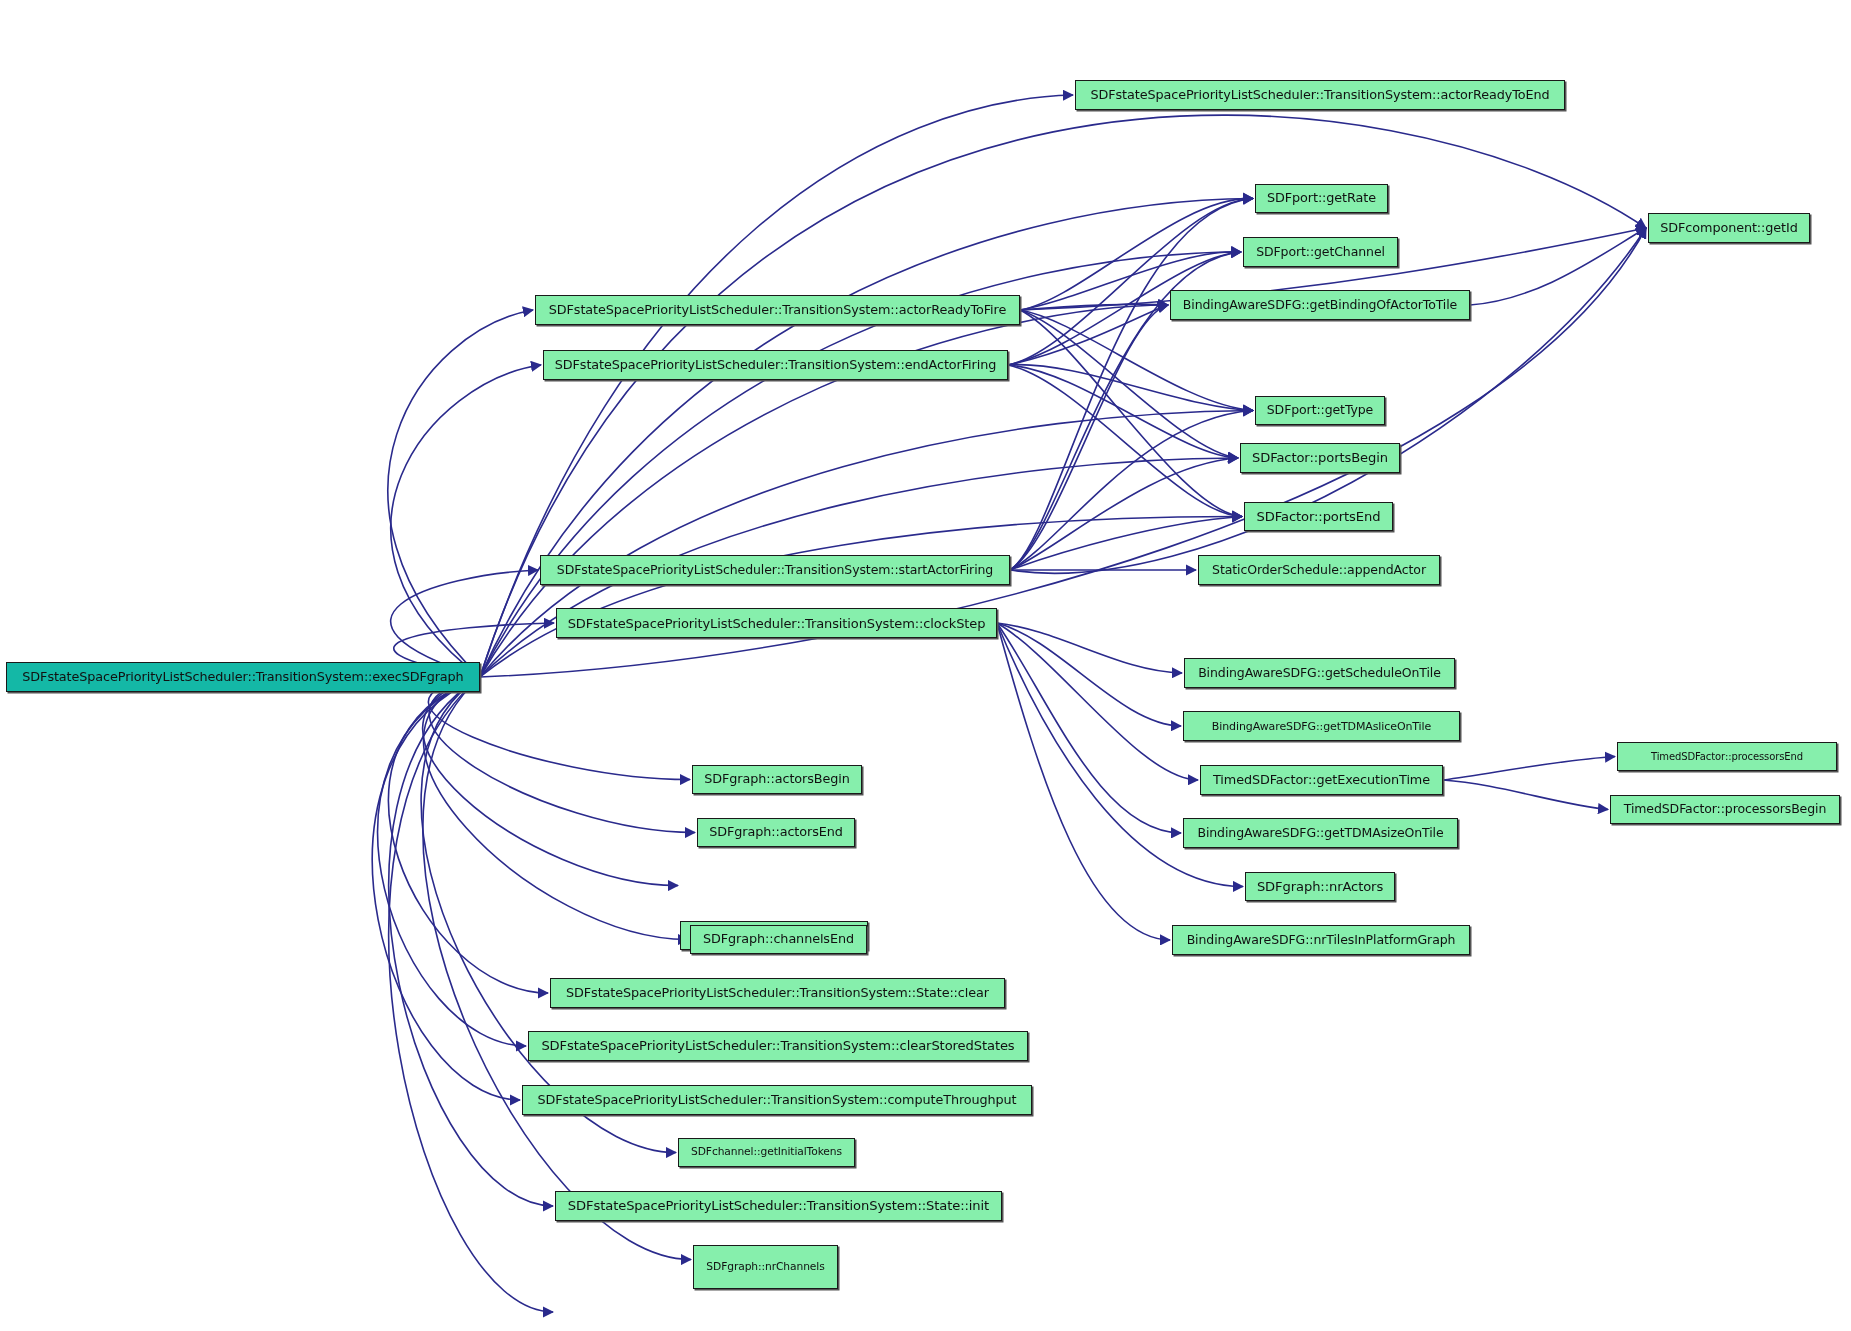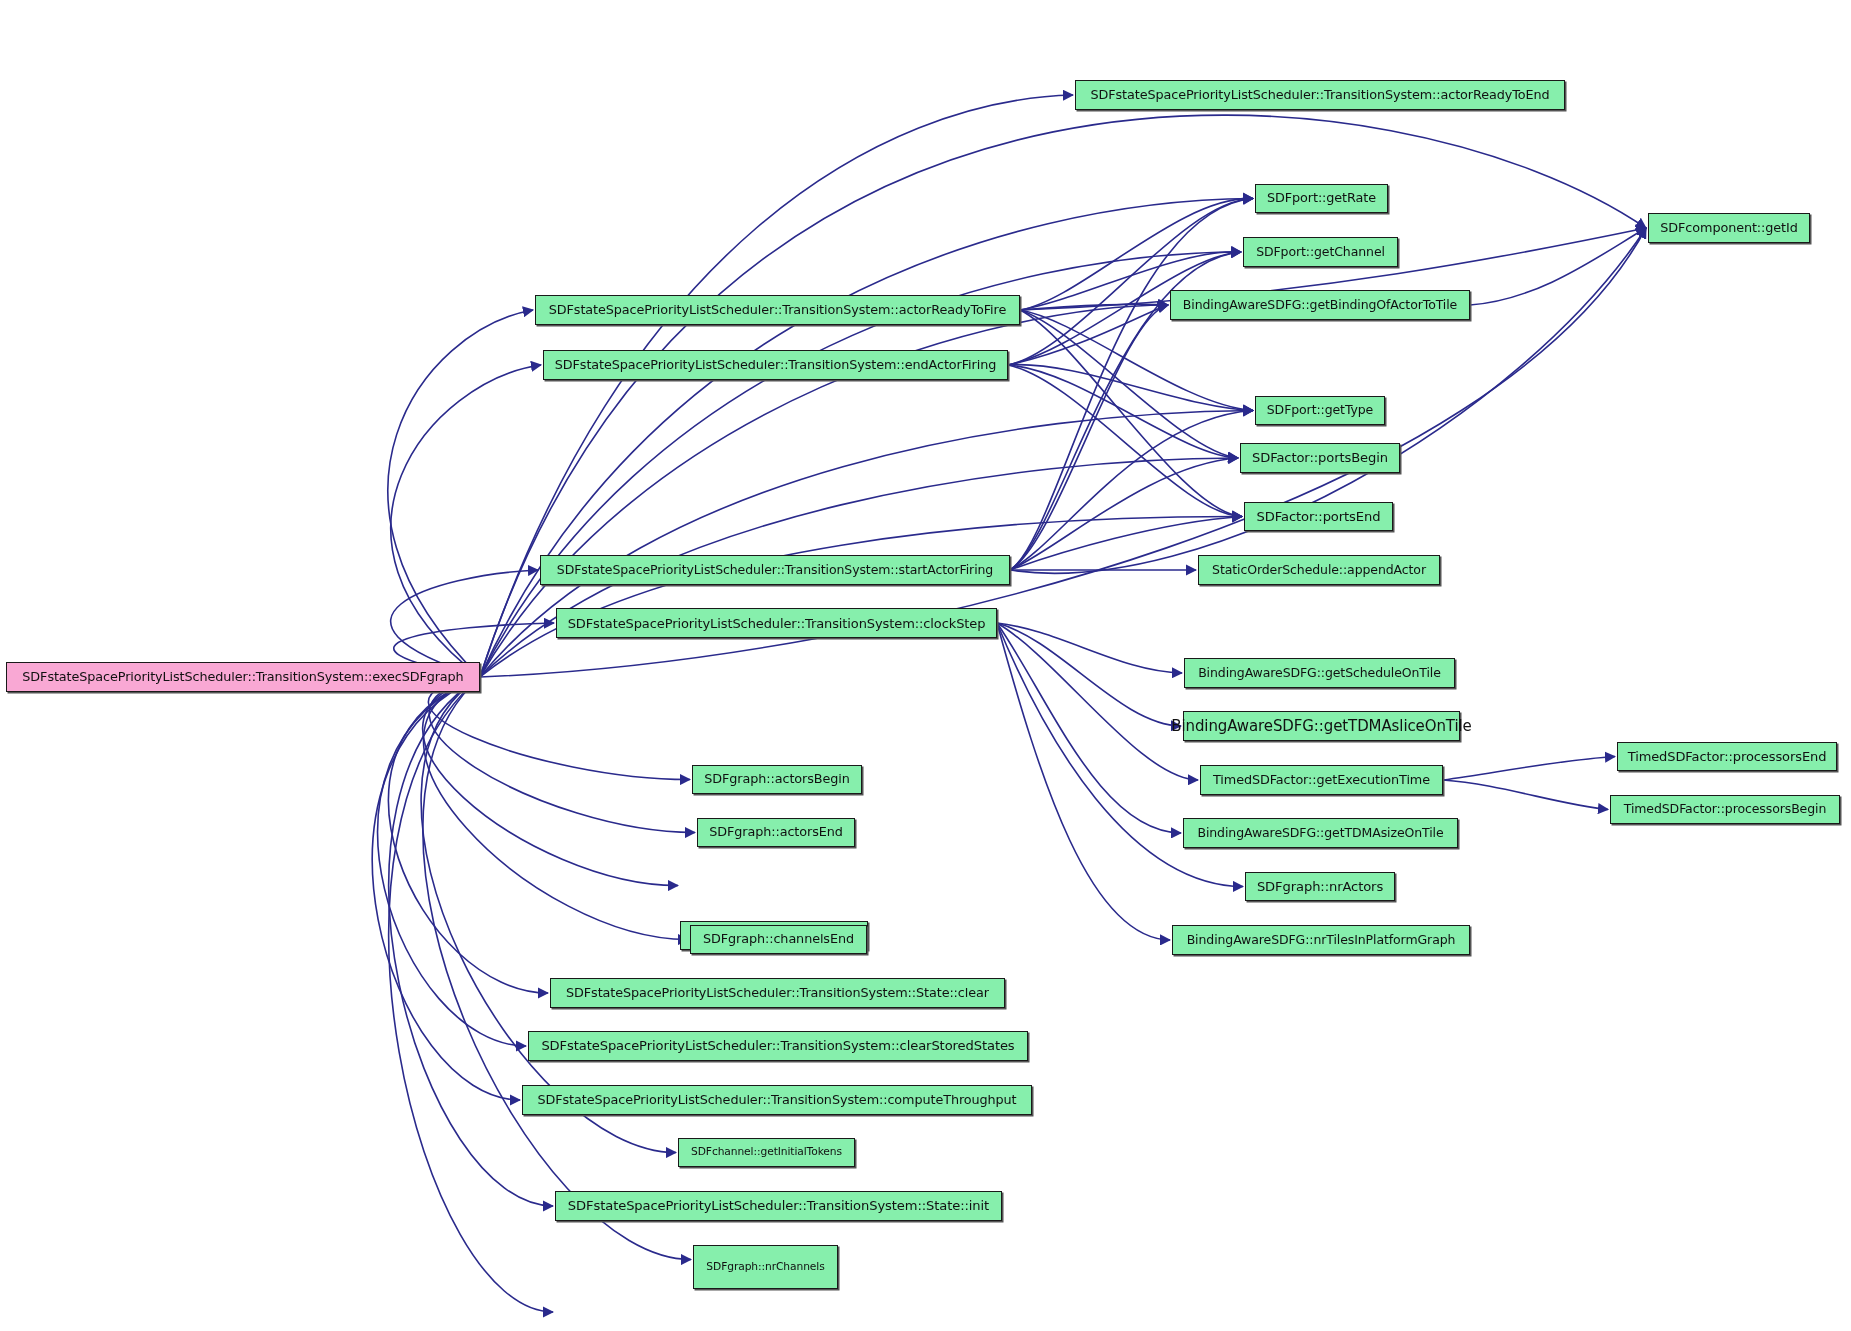--- a/index.html
+++ b/index.html
@@ -2,21 +2,21 @@
 <html><head>
 <meta charset="utf-8">
 <style>
   html,body{margin:0;padding:0;background:#ffffff;}
   body{font-family:"DejaVu Sans","Liberation Sans",sans-serif;}
   #canvas{position:relative;width:1851px;height:1331px;background:#fff;overflow:hidden;}
   #edgelayer{position:absolute;left:0;top:0;width:1851px;height:1331px;}
   .node{position:absolute;box-sizing:border-box;background:#86efac;border:1px solid #1a1a1a;
         box-shadow:1.5px 1.5px 0 0 #555;display:flex;align-items:center;justify-content:center;
         white-space:nowrap;color:#111;letter-spacing:-0.1px;}
-  .node.root{background:#f9a8d4;}
+  .node.root{background:#14b8a6;}
   .node .lbl{display:block;line-height:1;padding:0 8px;}
 </style>
 </head>
 <body>
 
 <div id="canvas">
   <svg id="edgelayer" viewBox="0 0 1851 1331" xmlns="http://www.w3.org/2000/svg">
       <defs>
         <marker id="ah" viewBox="0 0 10 10" refX="9" refY="5" markerWidth="7" markerHeight="7" orient="auto" markerUnits="strokeWidth">
           <path d="M0,0 L10,5 L0,10 z" fill="#2a2a8c"></path>
@@ -116,27 +116,27 @@
     <div class="node" style="left: 1198px; top: 555px; width: 242px; height: 30px; font-size: 14px;">
       <span class="lbl" style="font-size: 12.5px;">StaticOrderSchedule::appendActor</span>
     </div>
     <div class="node" style="left: 556px; top: 608px; width: 441px; height: 30px; font-size: 14px;">
       <span class="lbl" style="font-size: 13px;">SDFstateSpacePriorityListScheduler::TransitionSystem::clockStep</span>
     </div>
     <div class="node" style="left: 1184px; top: 658px; width: 271px; height: 30px; font-size: 14px;">
       <span class="lbl" style="font-size: 12.5px;">BindingAwareSDFG::getScheduleOnTile</span>
     </div>
     <div class="node" style="left: 1183px; top: 711px; width: 277px; height: 30px; font-size: 14px;">
-      <span class="lbl" style="font-size: 15px;">BindingAwareSDFG::getTDMAsliceOnTile</span>
+      <span class="lbl" style="font-size: 11px;">BindingAwareSDFG::getTDMAsliceOnTile</span>
     </div>
     <div class="node" style="left: 1200px; top: 765px; width: 243px; height: 30px; font-size: 14px;">
       <span class="lbl" style="font-size: 12.8px;">TimedSDFactor::getExecutionTime</span>
     </div>
     <div class="node" style="left: 1617px; top: 742px; width: 220px; height: 29px; font-size: 14px;">
-      <span class="lbl" style="font-size: 13px;">TimedSDFactor::processorsEnd</span>
+      <span class="lbl" style="font-size: 10px;">TimedSDFactor::processorsEnd</span>
     </div>
     <div class="node" style="left: 1610px; top: 795px; width: 230px; height: 29px; font-size: 14px;">
       <span class="lbl" style="font-size: 12.5px;">TimedSDFactor::processorsBegin</span>
     </div>
     <div class="node" style="left: 1183px; top: 818px; width: 275px; height: 30px; font-size: 14px;">
       <span class="lbl" style="font-size: 12.5px;">BindingAwareSDFG::getTDMAsizeOnTile</span>
     </div>
     <div class="node" style="left: 1245px; top: 872px; width: 150px; height: 29px; font-size: 14px;">
       <span class="lbl" style="font-size: 13.1px;">SDFgraph::nrActors</span>
     </div>

